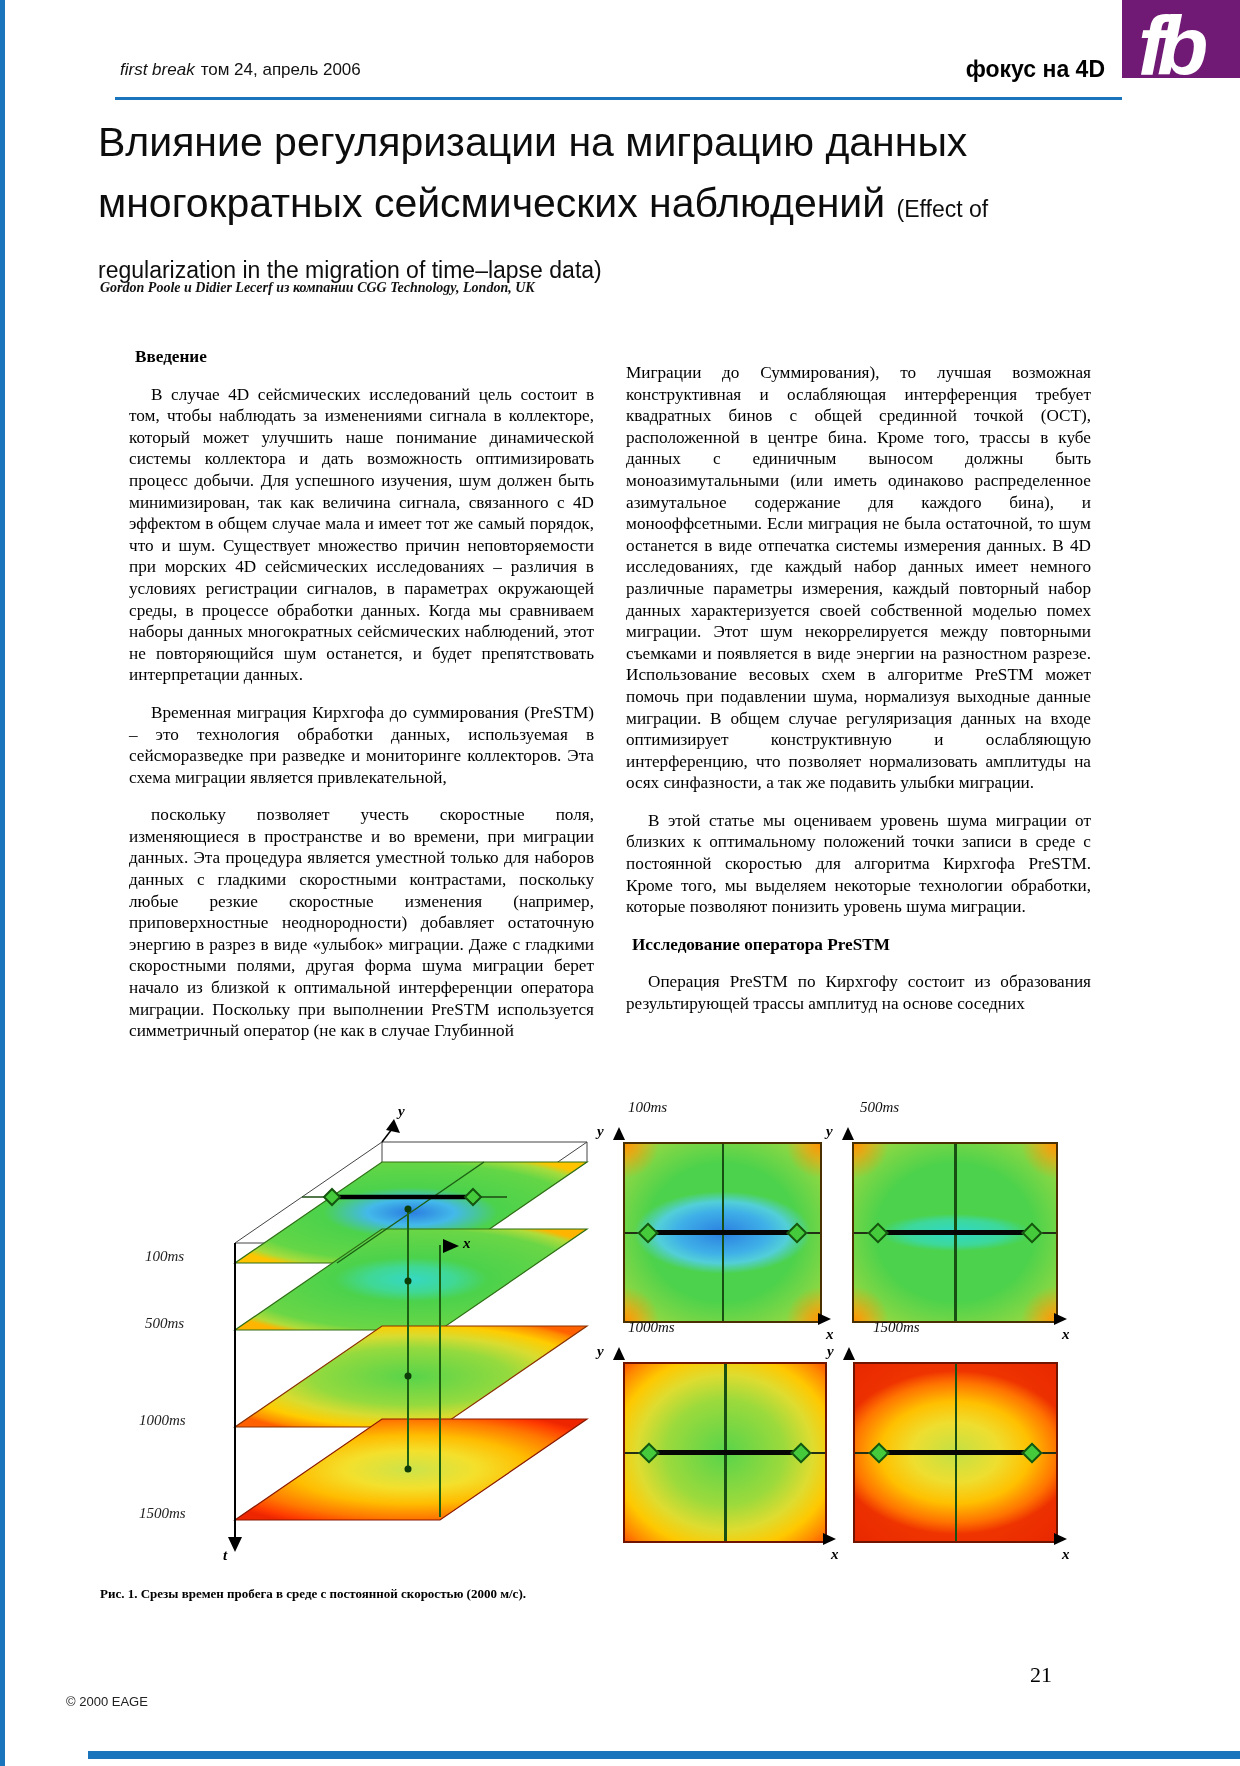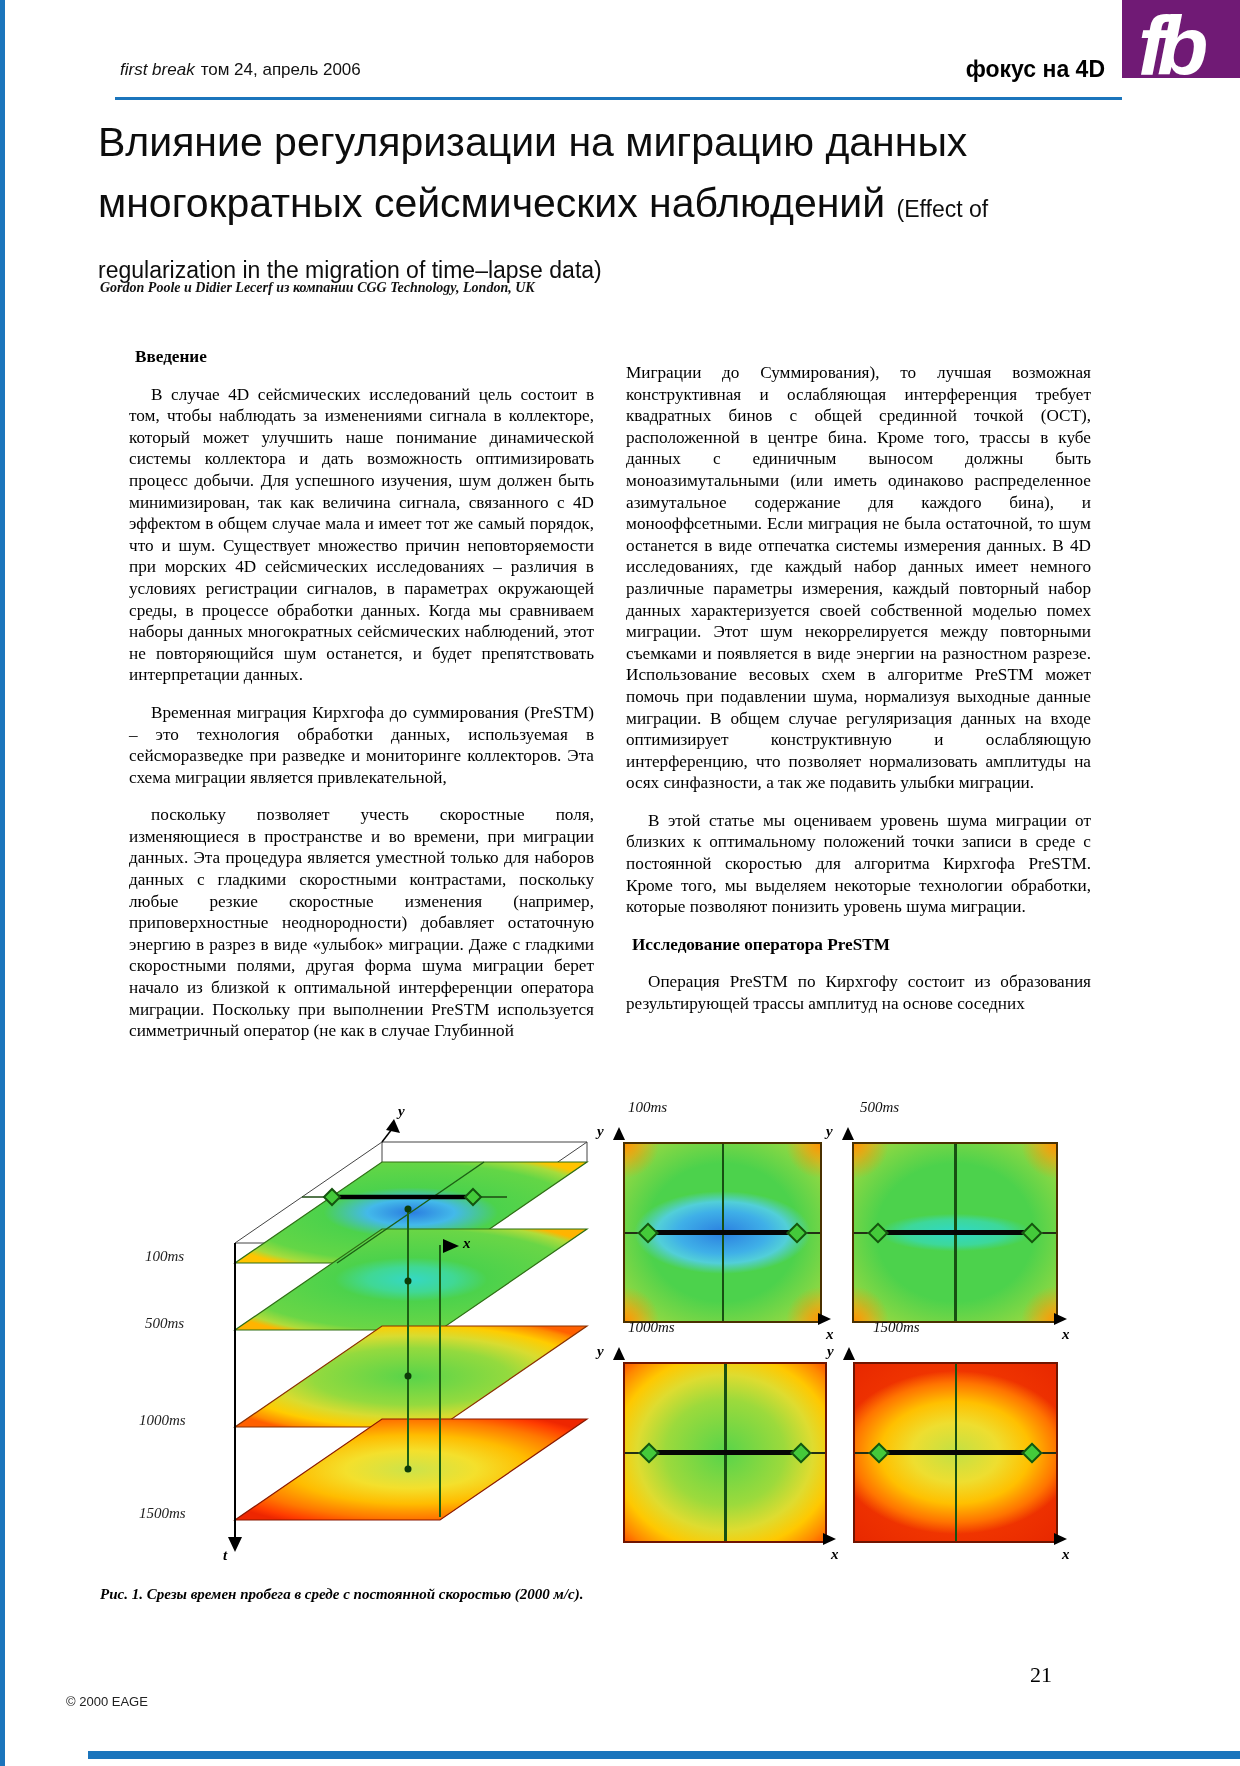--- a/index.html
+++ b/index.html
@@ -62,22 +62,22 @@
     radial-gradient(circle at 100% 0%,rgba(255,144,0,.95) 0,rgba(255,144,0,0) 13%),
     radial-gradient(circle at 0% 100%,rgba(255,144,0,.95) 0,rgba(255,144,0,0) 13%),
     radial-gradient(circle at 100% 100%,rgba(255,144,0,.95) 0,rgba(255,144,0,0) 13%),
     radial-gradient(ellipse 46% 13% at 50% 50%,#2fd8c8 0%,#3dd89a 55%,rgba(76,210,76,0) 82%),
     radial-gradient(ellipse at 50% 50%,#4cd24c 55%,#90d842 86%,#d6e038 100%);}
   .bg1000{background:
     radial-gradient(ellipse at 50% 50%,#58d44a 0%,#9cda3c 42%,#dedc30 62%,#ffc800 78%,#ff8800 92%,#ff5800 100%);}
   .bg1500{background:
     radial-gradient(ellipse 62% 48% at 50% 50%,#c2e044 0%,#eede30 35%,#ffc000 60%,#ff7400 82%,rgba(255,60,0,0) 96%),
     radial-gradient(ellipse at 50% 50%,#f23800 55%,#e82800 100%);}
-  .caption{position:absolute;left:100px;top:1586px;width:720px;font-weight:bold;font-style:italic;
-           font-size:15px;color:#000;}
+  .caption{position:absolute;left:100px;top:1586px;width:720px;font-weight:bold;
+           font-size:13px;color:#000;}
   .copyright{position:absolute;left:66px;top:1694px;font-family:"Liberation Sans",sans-serif;
              font-size:13px;color:#222;}
   .page-number{position:absolute;left:1030px;top:1662px;font-size:22px;color:#000;}
 </style>
 </head>
 <body>
 
 <div class="page">
   <div class="edge-left"></div>
 

